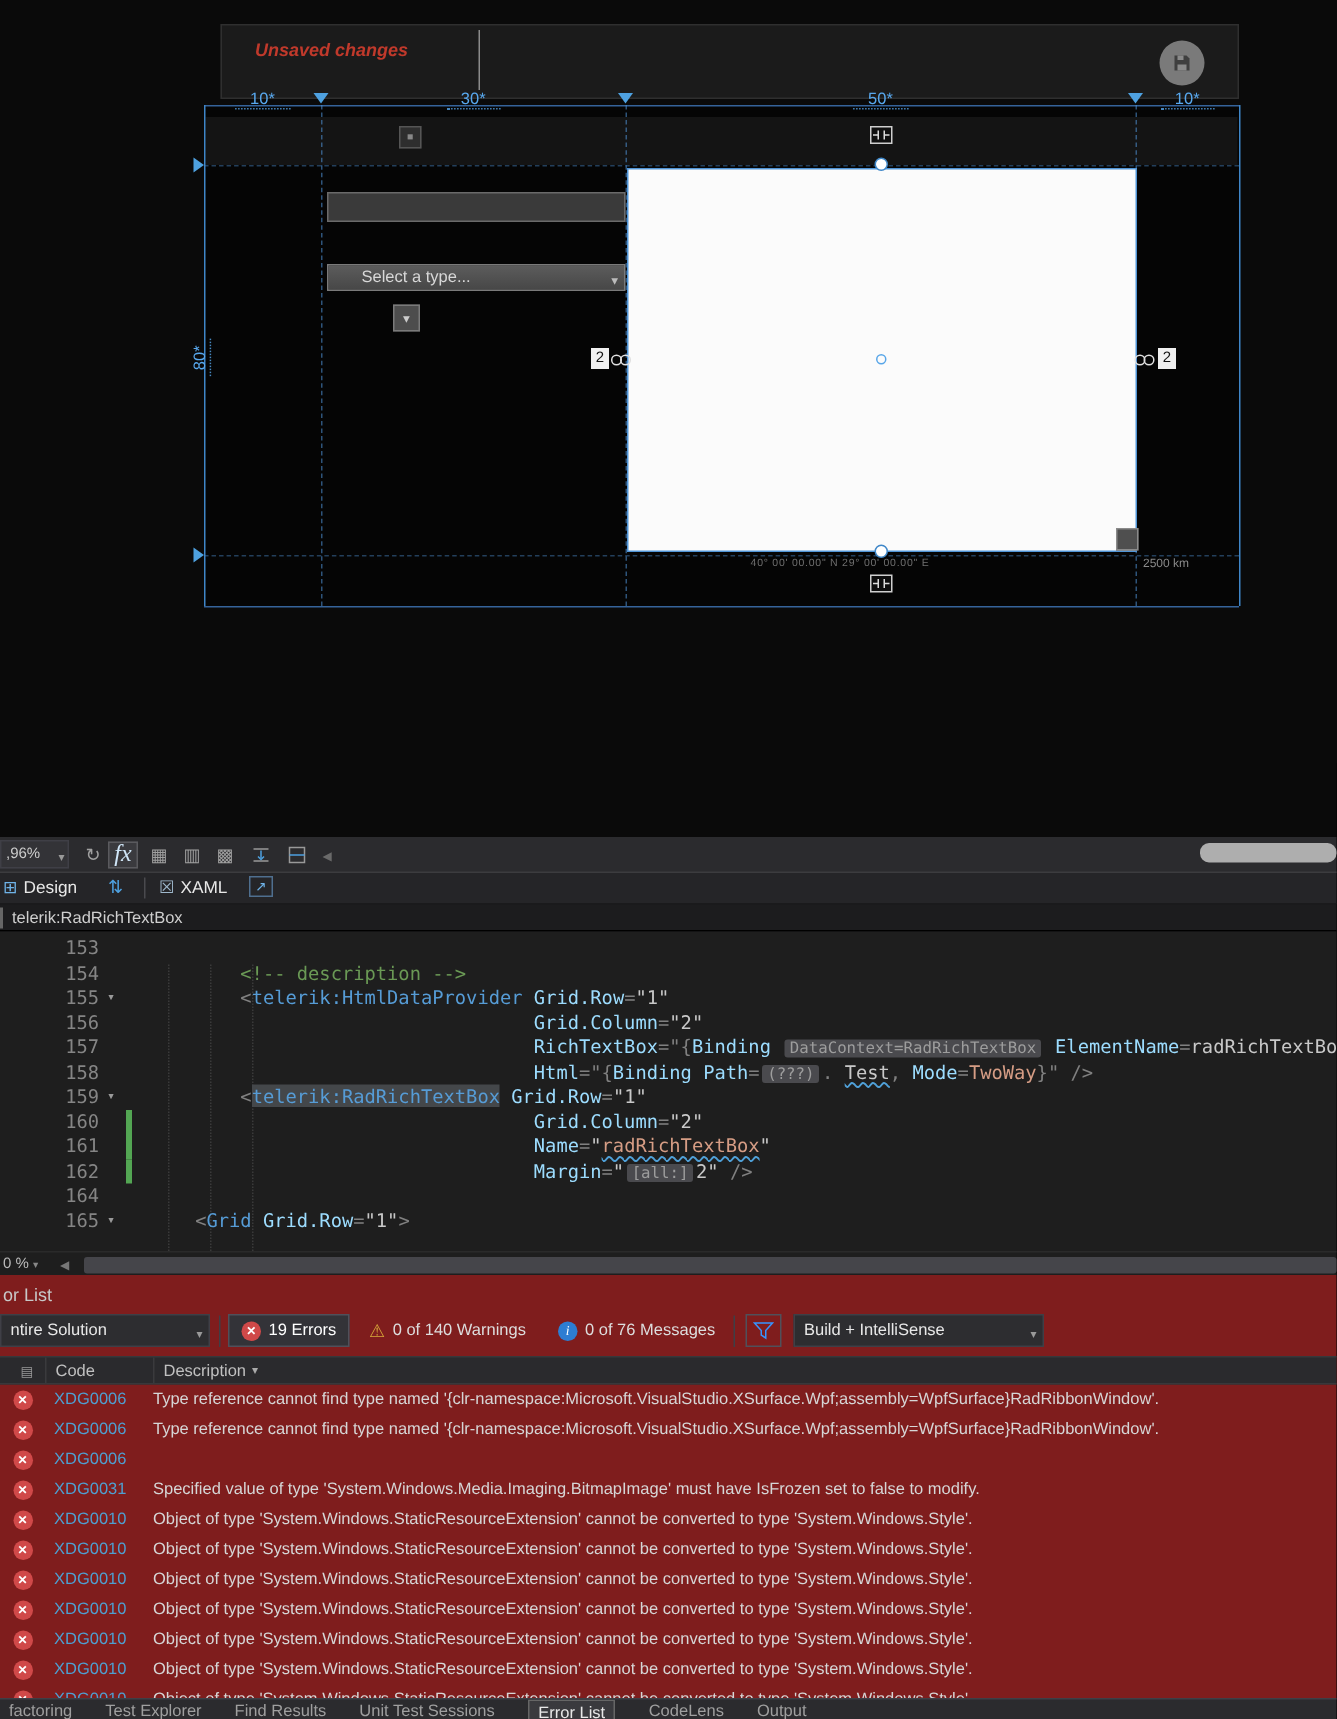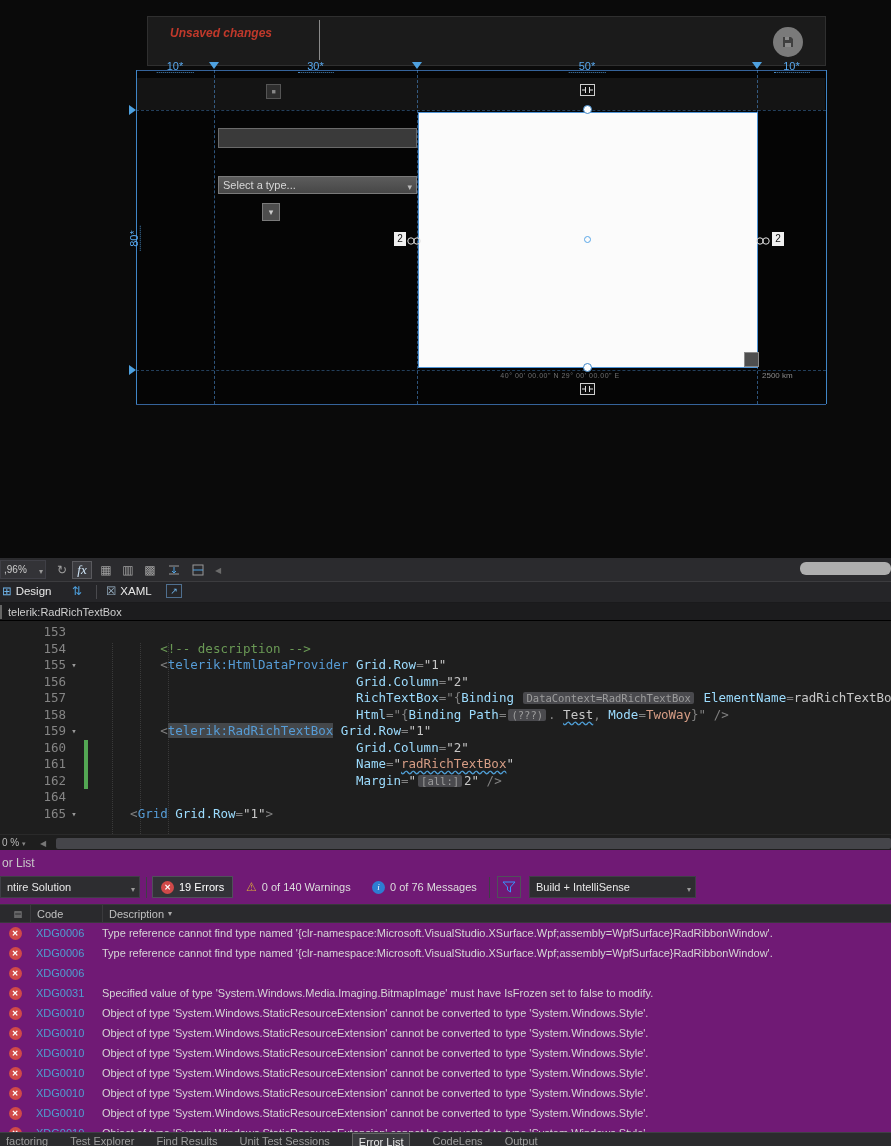--- a/index.html
+++ b/index.html
@@ -18,21 +18,21 @@
   #row0-icon{position:absolute;left:266px;top:84px;width:15px;height:15px;border:1px solid #555;background:#2e2e2e;color:#888;font-size:7px;display:flex;align-items:center;justify-content:center}
   .vline-solid{position:absolute;top:70px;height:334px;width:1px;background:#3f86c8}
   .vline-dash{position:absolute;top:70px;height:334px;width:0;border-left:1px dashed rgba(80,150,220,.55)}
   .hline-solid{position:absolute;left:136px;width:690px;height:1px;background:#35639a}
   .hline-dash{position:absolute;left:136px;width:690px;height:0;border-top:1px dashed rgba(80,150,220,.4)}
   .tri-down{position:absolute;top:62px;width:0;height:0;border-left:5px solid transparent;border-right:5px solid transparent;border-top:7px solid #4ea1e0}
   .tri-right{position:absolute;left:129px;width:0;height:0;border-top:5px solid transparent;border-bottom:5px solid transparent;border-left:7px solid #4ea1e0}
   #col-headers .col-label{position:absolute;top:60px;transform:translateX(-50%);color:#58a8ee;font-size:11px;border-bottom:1px dotted rgba(88,168,238,.8);padding:0 10px}
   #row-label{position:absolute;left:122px;top:232px;color:#58a8ee;font-size:11px;transform:rotate(-90deg);border-bottom:1px dotted rgba(88,168,238,.8);padding:0 4px}
   #design-textbox{position:absolute;left:218px;top:128px;width:199px;height:20px;background:#3a3a3a;border:1px solid #6a6a6a}
-  #design-combobox{position:absolute;left:218px;top:176px;width:199px;height:18px;background:linear-gradient(#5c5c5c,#474747);border:1px solid #7a7a7a;color:#d8d8d8;font-size:11px;line-height:16px;padding-left:4px}
+  #design-combobox{position:absolute;left:218px;top:176px;width:199px;height:18px;background:linear-gradient(#5c5c5c,#474747);border:1px solid #7a7a7a;color:#d8d8d8;font-size:11px;line-height:16px;padding-left:22px}
   #design-combobox .caret{position:absolute;right:4px;top:2px;color:#bbb;font-size:9px}
   #design-expander{position:absolute;left:262px;top:203px;width:18px;height:18px;background:#4d4d4d;border:1px solid #7a7a7a;color:#ccc;font-size:9px;display:flex;align-items:center;justify-content:center}
   #selected-canvas{position:absolute;left:418px;top:112px;width:340px;height:256px;background:#fbfbfb;border:1px solid #4f94d6}
   .handle-circle{position:absolute;width:9px;height:9px;border-radius:50%;background:#fff;border:1px solid #3f87c8}
   #handle-top{left:583px;top:105px}
   #handle-bottom{left:583px;top:363px}
   #handle-center{position:absolute;left:584px;top:236px;width:7px;height:7px;border-radius:50%;border:1px solid #58a6e8}
   .margin-box{position:absolute;width:12px;height:14px;background:#f0f0f0;color:#111;font-size:10px;text-align:center;line-height:14px}
   #margin-left-box{left:394px;top:232px}
   #margin-right-box{left:772px;top:232px}
@@ -45,21 +45,21 @@
   #resize-thumb{position:absolute;left:744px;top:352px;width:15px;height:15px;background:#4f4f4f;border:1px solid #8a8a8a}
   #map-coords{position:absolute;left:420px;top:372px;width:280px;text-align:center;color:#6f6f6f;font-size:7px;letter-spacing:.5px}
   #map-scale{position:absolute;left:762px;top:371px;color:#8a8a8a;font-size:8px}
 
   
   #designer-toolbar{position:absolute;left:0;top:558px;width:891px;height:24px;background:#2b2b2e;border-bottom:1px solid #3c3c3f}
   #zoom-combo{position:absolute;left:0;top:2px;width:46px;height:19px;background:#333337;border:1px solid #3f3f46;color:#ccc;font-size:10px;line-height:17px;padding-left:3px}
   #zoom-combo .caret{position:absolute;right:2px;top:2px;font-size:8px;color:#999}
   .tb-icon{position:absolute;top:3px;width:20px;height:18px;display:flex;align-items:center;justify-content:center;color:#a0a0a0;font-size:12px}
   #tb-refresh{left:52px}
-  #tb-fx{left:72px;border:1px solid #5a5a5e;background:#3a3a3e;color:#d0e6f8;font-style:italic;font-family:"Liberation Serif",serif;font-size:13px}
+  #tb-fx{left:72px;border:1px solid #5a5a5e;background:#3a3a3e;color:#d0e6f8;font-style:italic;font-family:"Liberation Serif",serif;font-size:16px}
   #tb-grid1{left:96px}#tb-grid2{left:118px}#tb-grid3{left:140px}
   #tb-snap1{left:164px}#tb-snap2{left:188px}
   #tb-collapse{left:208px;color:#6a6a6a;font-size:8px}
   #designer-hthumb{position:absolute;left:800px;top:4px;width:91px;height:13px;background:#aeaeae;border-radius:6px}
 
   
   #view-tabs{position:absolute;left:0;top:582px;width:891px;height:21px;background:#252528;border-bottom:1px solid #1a1a1c;font-size:11.5px}
   #tab-design{position:absolute;left:2px;top:2px;color:#e8e8e8}
   #tab-design .ico{color:#6fb3e8;margin-right:4px}
   #swap-views{position:absolute;left:72px;top:2px;color:#4ea1e0;font-size:12px}
@@ -91,21 +91,21 @@
   .cs-wav{text-decoration:underline;text-decoration-style:wavy;text-decoration-color:#4fa0d8;text-underline-offset:2px}
 
   
   #editor-hscroll{position:absolute;left:0;top:834px;width:891px;height:16px;background:#1e1e1e;border-top:1px solid #2a2a2a}
   #editor-zoom{position:absolute;left:2px;top:2px;color:#bbb;font-size:10px}
   #editor-zoom .caret{font-size:7px;color:#888}
   #hs-left{position:absolute;left:40px;top:4px;color:#777;font-size:8px}
   #hs-thumb{position:absolute;left:56px;top:3px;width:835px;height:11px;background:#45454a;border-radius:2px}
 
   
-  #error-panel{position:absolute;left:0;top:850px;width:891px;height:282px;background:#701a75}
+  #error-panel{position:absolute;left:0;top:850px;width:891px;height:282px;background:#7f1d1d}
   #error-title{position:absolute;left:2px;top:6px;font-size:12px;color:#c8c8c8}
   #el-toolbar{position:absolute;left:0;top:26px;width:891px;height:24px}
   .el-combo{position:absolute;height:22px;background:#2d2d30;border:1px solid #3f3f46;color:#e8e8e8;font-size:11px;line-height:20px;padding-left:6px}
   #scope-combo{left:0;width:140px}
   #source-combo{left:529px;width:167px}
   .el-combo .caret{position:absolute;right:4px;top:3px;font-size:8px;color:#999}
   .el-sep{position:absolute;top:1px;width:1px;height:21px;background:#3f3f46}
   #el-btn-errors{position:absolute;left:152px;top:0;height:22px;border:1px solid #50505a;background:#333338;display:flex;align-items:center;padding:0 8px;font-size:11px;color:#fff;gap:5px}
   .el-flat{position:absolute;top:0;height:22px;display:flex;align-items:center;padding:0 6px;font-size:11px;color:#ddd;gap:5px}
   #el-btn-warnings{left:240px}

